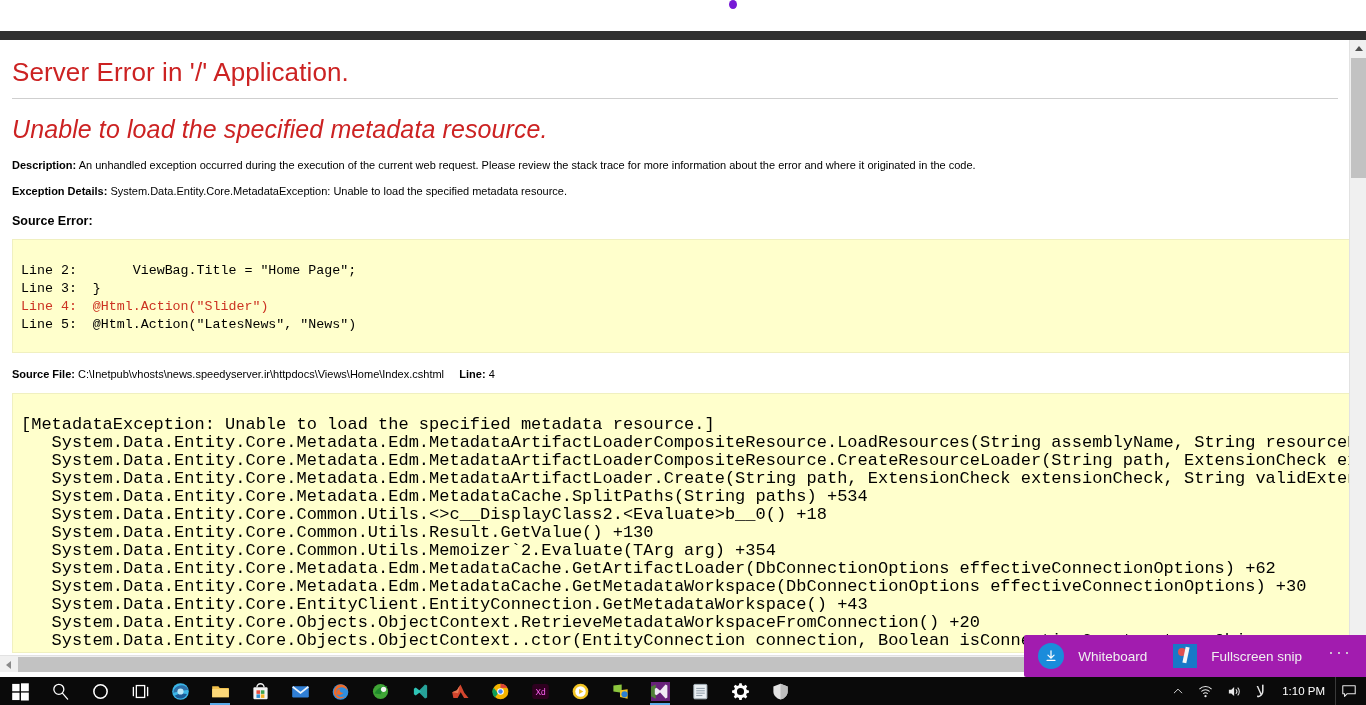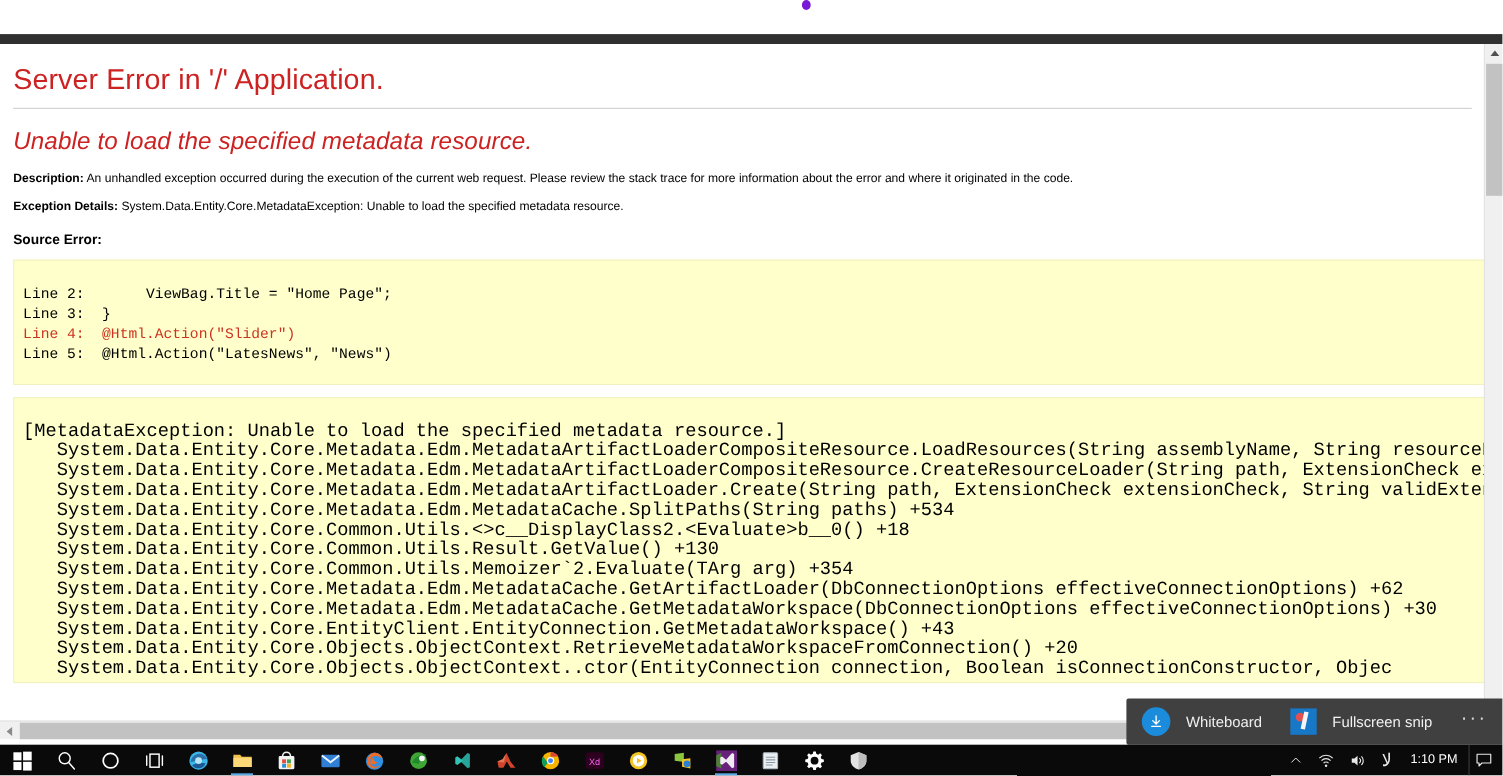--- a/index.html
+++ b/index.html
@@ -51,21 +51,21 @@
 
   hr.rule {
     border: none;
     border-top: 1px solid #cfcfcf;
     margin: 11px 0 0 0;
     width: 1326px;
   }
 
   h2.err-sub {
     color: #cc2222;
-    font-size: 22px;
+    font-size: 25px;
     font-style: italic;
     font-weight: normal;
     padding-top: 16px;
     letter-spacing: .1px;
   }
 
   p.line {
     font-size: 11px;
     color: #000;
     padding-top: 15px;
@@ -156,21 +156,21 @@
   }
   .corner-box {
     position: absolute; right: 0; top: 655px;
     width: 17px; height: 17px; background: #f0f0f0;
   }
 
   
   .sniptoolbar {
     position: absolute; right: 0; top: 635px;
     height: 42px;
-    background: #404040;
+    background: #a21caf;
     display: flex; align-items: center;
     padding: 0 8px 0 14px;
     color: #f2f2f2;
     border-radius: 2px 0 0 2px;
   }
   .snip-item { display: flex; align-items: center; margin-right: 26px; }
   .snip-label { font-size: 13.5px; margin-left: 14px; color: #f0f0f0; }
 
   .ico-whiteboard {
     width: 26px; height: 26px; border-radius: 50%;
@@ -265,20 +265,27 @@
         <span>System.Data.Entity.Core.MetadataException: Unable to load the specified metadata resource.</span>
       </p>
 
       <div class="label-head">Source Error:</div>
 
       <pre class="codeblock"><span>Line 2:       ViewBag.Title = "Home Page";
 Line 3:  }
 </span><span class="hl">Line 4:  @Html.Action("Slider")</span><span>
 Line 5:  @Html.Action("LatesNews", "News")</span></pre>
 
+      <p class="line">
+        <b>Source File:</b>
+        <span>C:\Inetpub\vhosts\news.speedyserver.ir\httpdocs\Views\Home\Index.cshtml</span>
+        &nbsp;&nbsp;&nbsp;
+        <b>Line:</b>
+        <span>4</span>
+      </p>
 
 
       <pre class="stackblock">[MetadataException: Unable to load the specified metadata resource.]
    System.Data.Entity.Core.Metadata.Edm.MetadataArtifactLoaderCompositeResource.LoadResources(String assemblyName, String resourceName, ICollection`1 uriRegistry, Me
    System.Data.Entity.Core.Metadata.Edm.MetadataArtifactLoaderCompositeResource.CreateResourceLoader(String path, ExtensionCheck extensionCheck, String validExtensio
    System.Data.Entity.Core.Metadata.Edm.MetadataArtifactLoader.Create(String path, ExtensionCheck extensionCheck, String validExtension, ICollection`1 uriRegistry, M
    System.Data.Entity.Core.Metadata.Edm.MetadataCache.SplitPaths(String paths) +534
    System.Data.Entity.Core.Common.Utils.&lt;&gt;c__DisplayClass2.&lt;Evaluate&gt;b__0() +18
    System.Data.Entity.Core.Common.Utils.Result.GetValue() +130
    System.Data.Entity.Core.Common.Utils.Memoizer`2.Evaluate(TArg arg) +354

